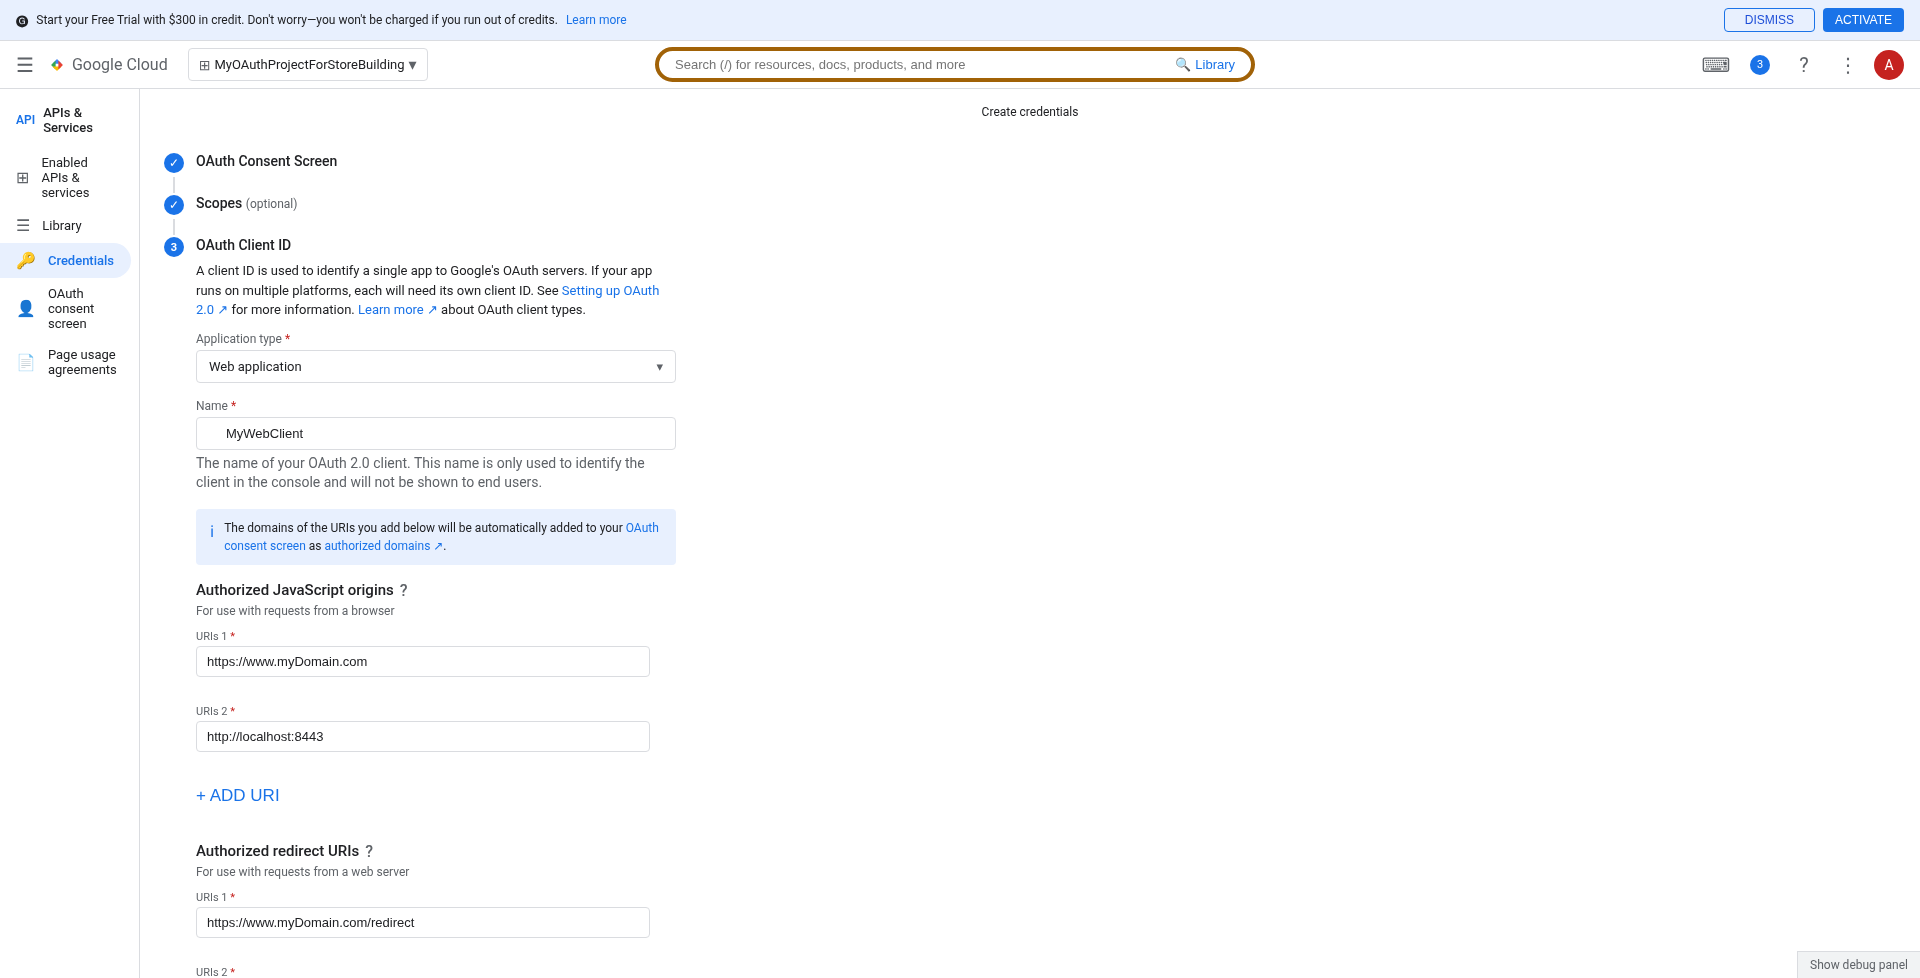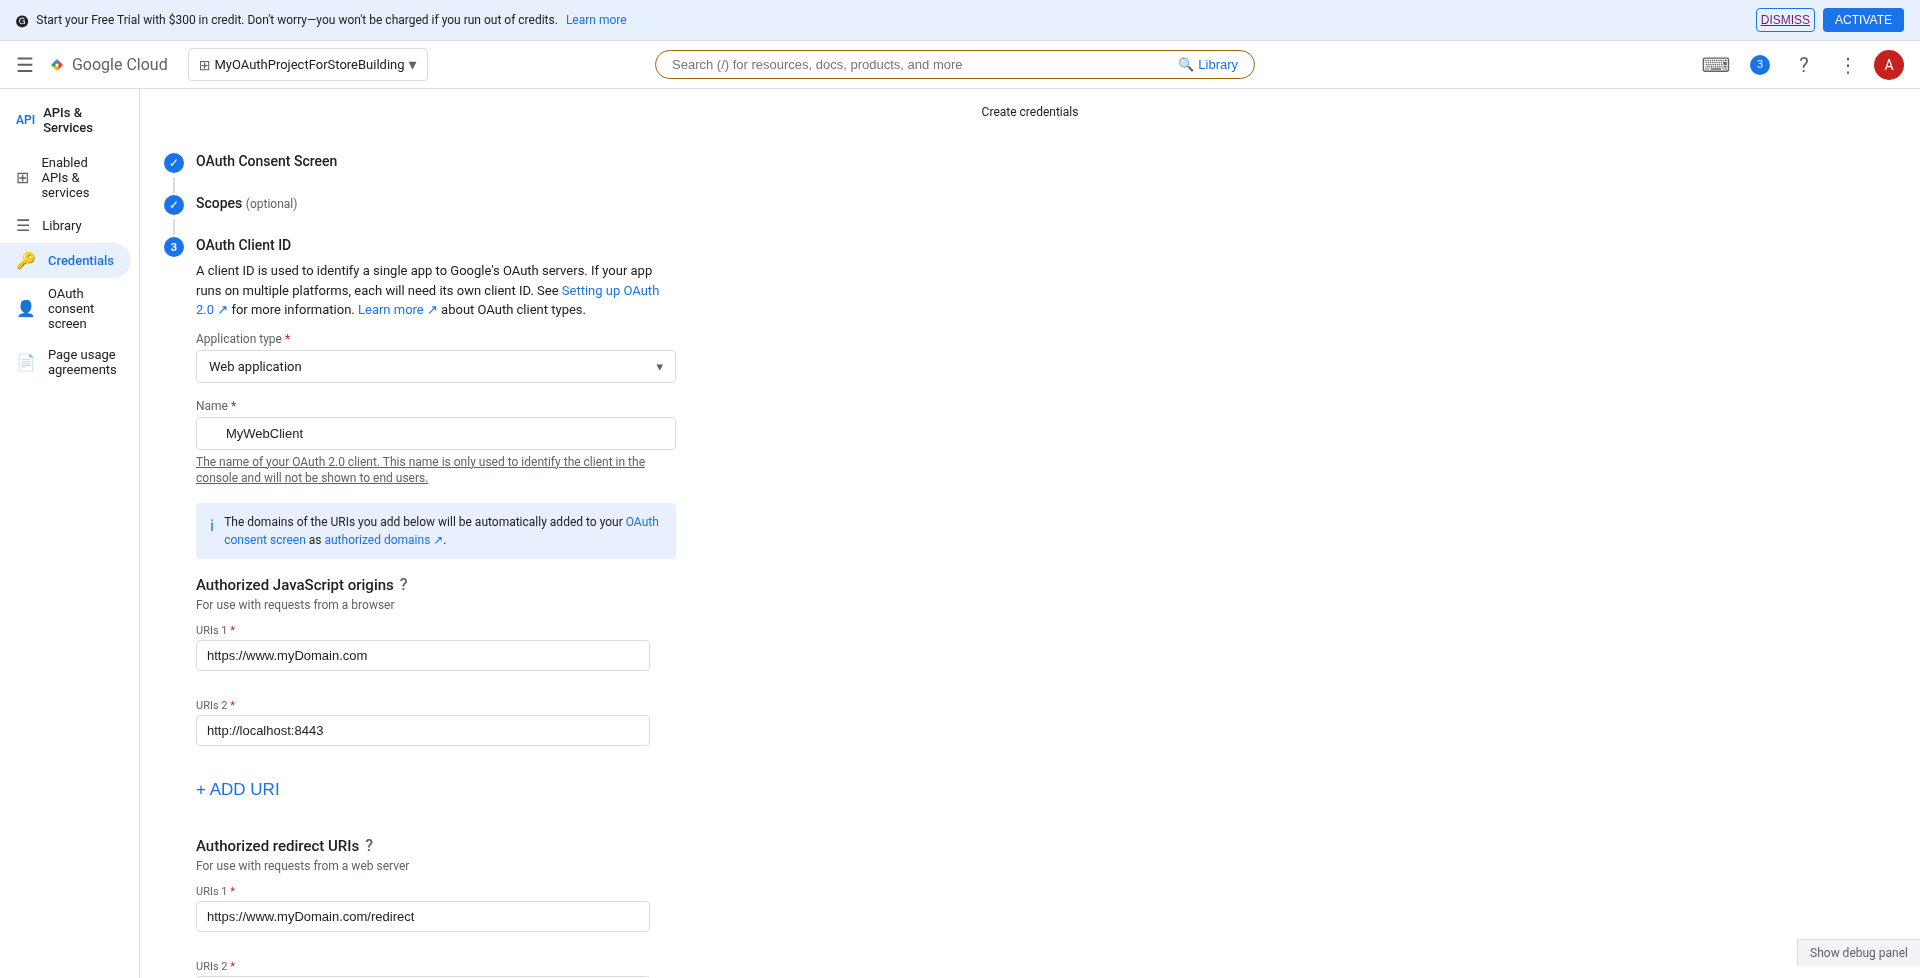--- a/index.html
+++ b/index.html
@@ -14,26 +14,25 @@
       display: flex;
       align-items: center;
       gap: 8px;
       border-bottom: 1px solid #dadce0;
     }
     .top-banner a { color: #1a73e8; text-decoration: none; }
     .top-banner-right { margin-left: auto; display: flex; gap: 8px; }
     .btn-dismiss {
       background: transparent;
       border: 1px solid #1a73e8;
-      color: #701a75;
-      padding: 4px 4px;
-      border-radius: 4px;
-      cursor: pointer;
-      font-size: 12px;
-      text-decoration: underline;
+      color: #1d4ed8;
+      padding: 4px 20px;
+      border-radius: 4px;
+      cursor: pointer;
+      font-size: 12px;
     }
     .btn-activate {
       background: #1a73e8;
       border: none;
       color: #fff;
       padding: 4px 12px;
       border-radius: 4px;
       cursor: pointer;
       font-size: 12px;
       font-weight: 500;
@@ -67,21 +66,21 @@
       color: #202124;
     }
     .project-selector .chevron { color: #5f6368; font-size: 16px; }
 
     .search-bar {
       flex: 1;
       max-width: 600px;
       margin: 0 auto;
       display: flex;
       align-items: center;
-      border: 1px solid #a16207;
+      border: 4px solid #a16207;
       border-radius: 24px;
       padding: 6px 16px;
       gap: 8px;
     }
     .search-bar input {
       border: none;
       outline: none;
       flex: 1;
       font-size: 13px;
       color: #202124;
@@ -224,21 +223,21 @@
 
     .text-input {
       border: 1px solid #dadce0;
       border-radius: 4px;
       padding: 8px 29px;
       width: 100%;
       font-size: 13px;
       outline: none;
       color: #202124;
     }
-    .input-hint { font-size: 12px; color: #5f6368; margin-top: 4px; line-height: 1.4; text-decoration: underline; }
+    .input-hint { font-size: 14px; color: #5f6368; margin-top: 4px; line-height: 1.4; }
 
     .info-box {
       background: #e8f0fe;
       border-radius: 4px;
       padding: 10px 14px;
       display: flex;
       gap: 10px;
       font-size: 12px;
       color: #202124;
       line-height: 1.5;
@@ -283,21 +282,21 @@
       display: flex;
       align-items: center;
       gap: 4px;
       font-weight: 500;
     }
     @keyframes spin { to { transform: rotate(360deg); } }
 
     .show-debug {
       position: fixed;
       right: 0;
-      bottom: 12px;
+      bottom: 0;
       background: #f1f3f4;
       border-top: 1px solid #dadce0;
       border-left: 1px solid #dadce0;
       padding: 6px 12px;
       font-size: 12px;
       color: #5f6368;
       cursor: pointer;
     }
 
     

